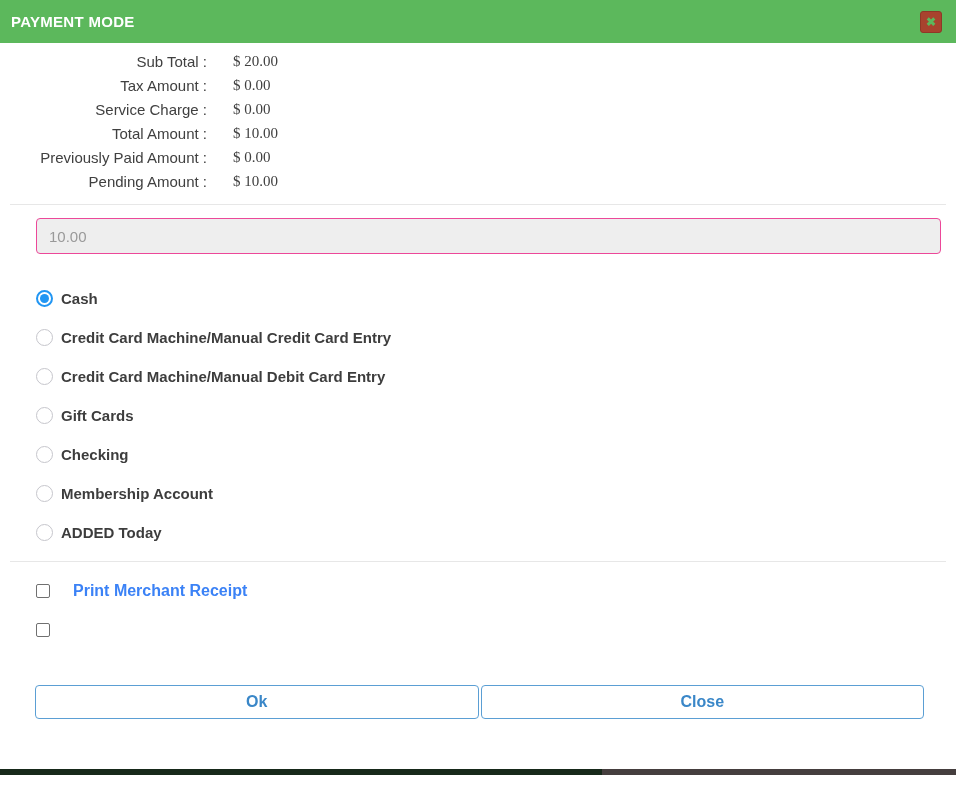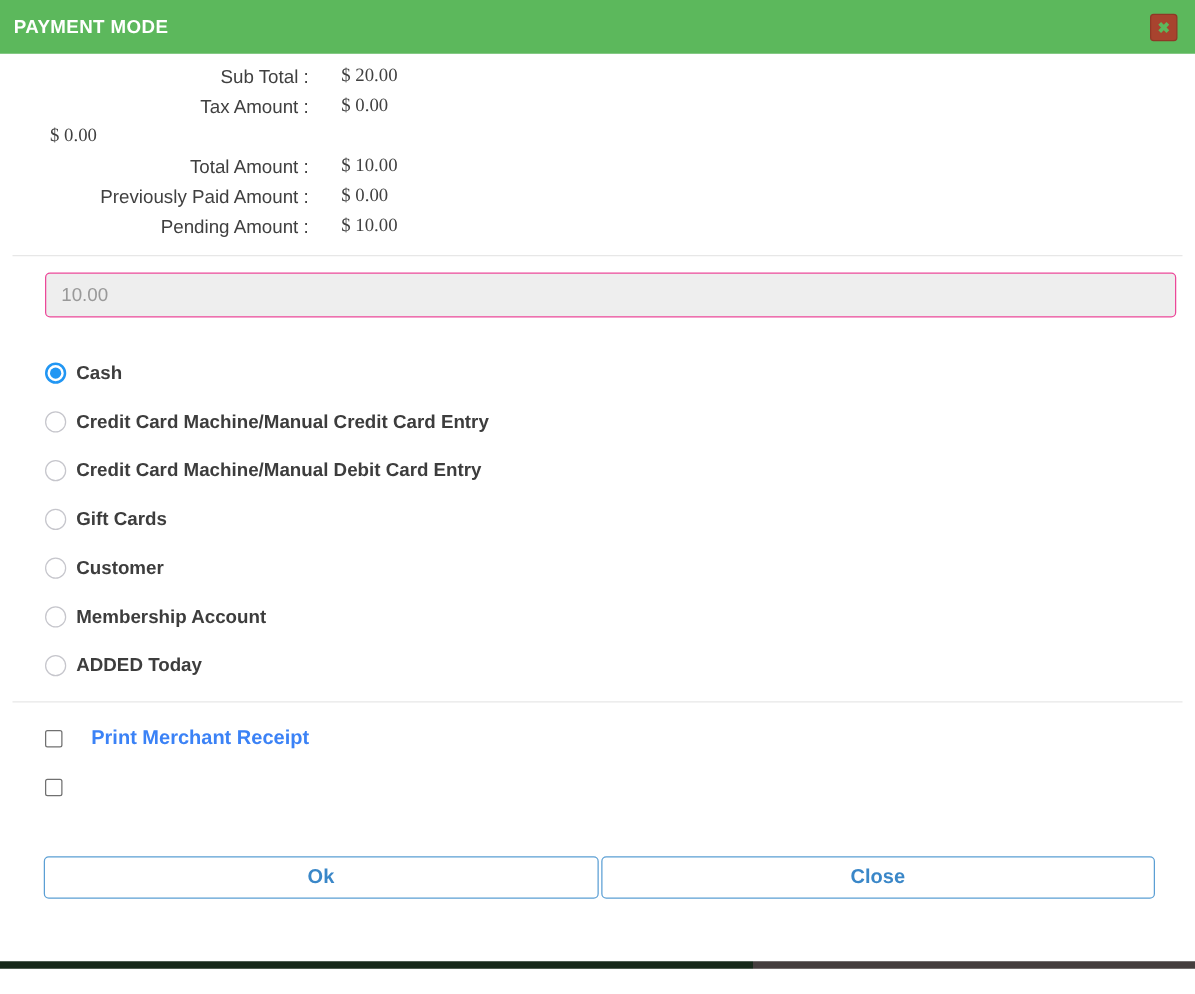--- a/index.html
+++ b/index.html
@@ -9,21 +9,21 @@
 
   
   .dlg-header { height:43px; background:#5cb85c; display:flex; align-items:center;
     justify-content:space-between; padding:0 14px 0 11px; }
   .dlg-title { color:#ffffff; font-weight:700; font-size:15px; letter-spacing:.3px; }
   .close-btn { width:22px; height:22px; background:#a8432e; border:1px solid #8f3827;
     border-radius:3px; color:#5cb85c; font-size:12px; font-weight:700; line-height:20px;
     text-align:center; cursor:pointer; user-select:none; }
 
   
-  .summary { padding-top:6px;padding-left:40px; }
+  .summary { padding-top:6px; }
   .srow { display:grid; grid-template-columns:207px 1fr; column-gap:26px;
     height:24px; align-items:center; font-size:15px; color:#404040; }
   .srow .lbl { text-align:right; }
   .srow .val { text-align:left;font-family:Liberation Serif, serif; }
 
   .divider { border:none; border-top:1px solid #e7e7e7; margin:11px 10px 0 10px; }
 
   
   .amount-label { margin:31px 0 0 36px; font-size:15px; color:#333; }
   .amount-input { display:block; margin:13px 15px 0 36px; width:905px; height:36px;
@@ -70,20 +70,21 @@
   <div class="summary">
     <div class="srow">
       <span class="lbl">Sub Total :</span>
       <span class="val">$ 20.00</span>
     </div>
     <div class="srow">
       <span class="lbl">Tax Amount :</span>
       <span class="val">$ 0.00</span>
     </div>
     <div class="srow">
+      <span class="lbl">Service Charge :</span>
       <span class="val">$ 0.00</span>
     </div>
     <div class="srow">
       <span class="lbl">Total Amount :</span>
       <span class="val">$ 10.00</span>
     </div>
     <div class="srow">
       <span class="lbl">Previously Paid Amount :</span>
       <span class="val">$ 0.00</span>
     </div>
@@ -109,21 +110,21 @@
     <div class="radio-row">
       <span class="radio"></span>
       <span class="radio-label">Credit Card Machine/Manual Debit Card Entry</span>
     </div>
     <div class="radio-row">
       <span class="radio"></span>
       <span class="radio-label">Gift Cards</span>
     </div>
     <div class="radio-row">
       <span class="radio"></span>
-      <span class="radio-label">Customer</span>
+      <span class="radio-label">Checking</span>
     </div>
     <div class="radio-row">
       <span class="radio"></span>
       <span class="radio-label">Membership Account</span>
     </div>
     <div class="radio-row">
       <span class="radio"></span>
       <span class="radio-label">ADDED Today</span>
     </div>
   </div>

